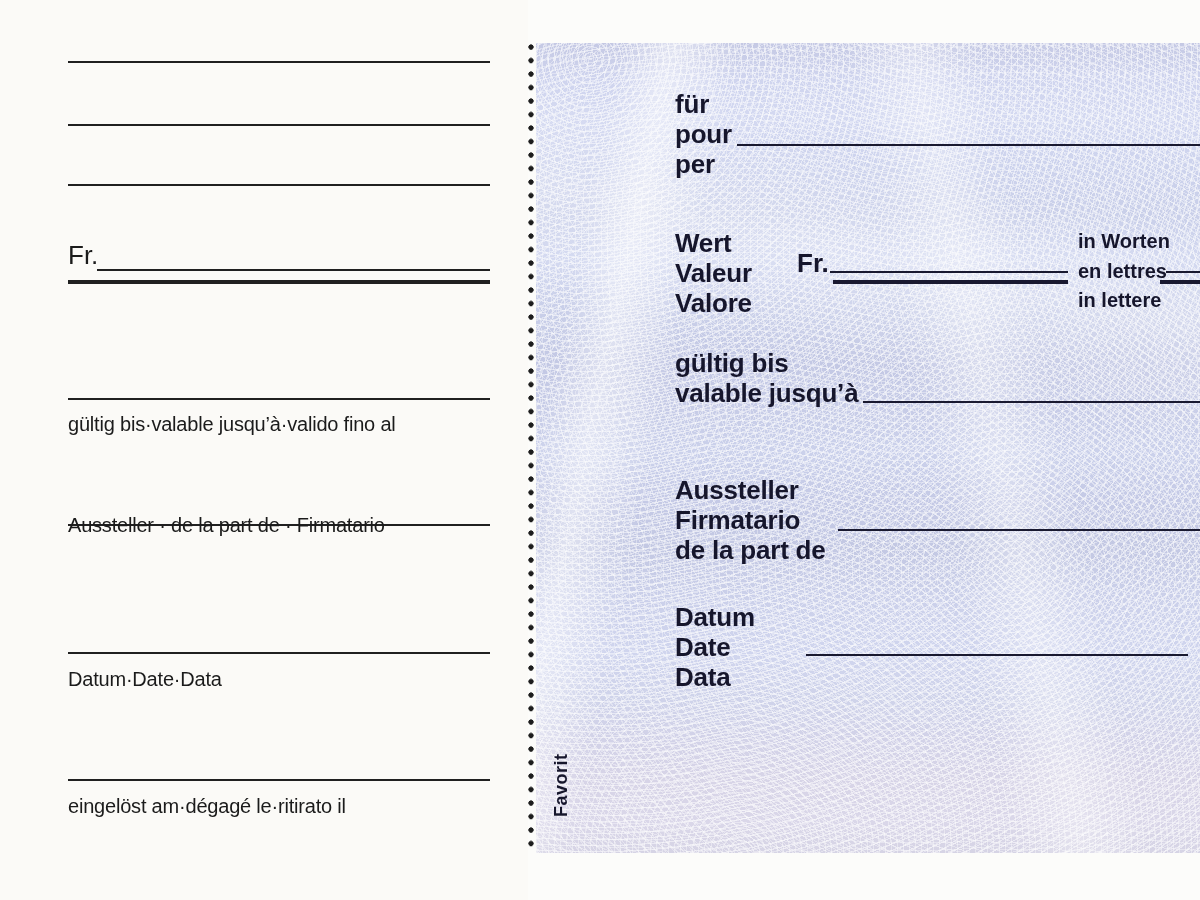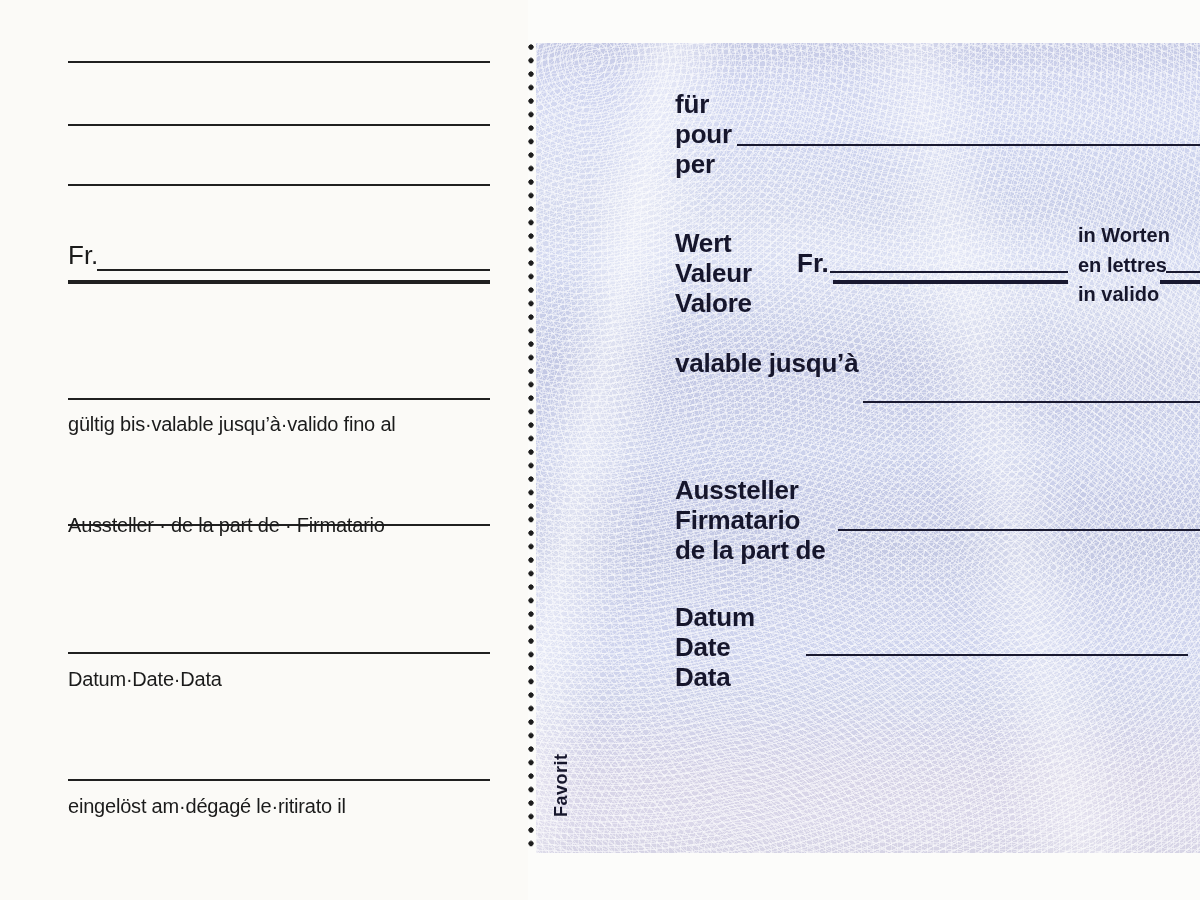--- a/index.html
+++ b/index.html
@@ -119,29 +119,30 @@
 
     <div class="block" style="top:185px">
       <span>Wert</span>
       <span>Valeur</span>
       <span>Valore</span>
     </div>
     <div class="fr-big">Fr.</div>
     <div class="prule" style="left:294px;top:228px;width:238px"></div>
     <div class="prule fat" style="left:297px;top:237px;width:235px"></div>
 
-    <div class="block small" style="top:178px">
+    <div class="block small" style="top:184px">
       <span>in Worten</span>
       <span>en lettres</span>
-      <span>in valido</span>
+      <span>in lettere</span>
     </div>
     <div class="prule" style="left:630px;top:228px;width:34px"></div>
     <div class="prule fat" style="left:624px;top:237px;width:40px"></div>
 
     <div class="block" style="top:305px">
+      <span>gültig bis</span>
       <span>valable jusqu’à</span>
     </div>
     <div class="prule" style="left:327px;top:358px;width:337px"></div>
 
     <div class="block" style="top:432px">
       <span>Aussteller</span>
       <span>Firmatario</span>
       <span>de la part de</span>
     </div>
     <div class="prule" style="left:302px;top:486px;width:362px"></div>

